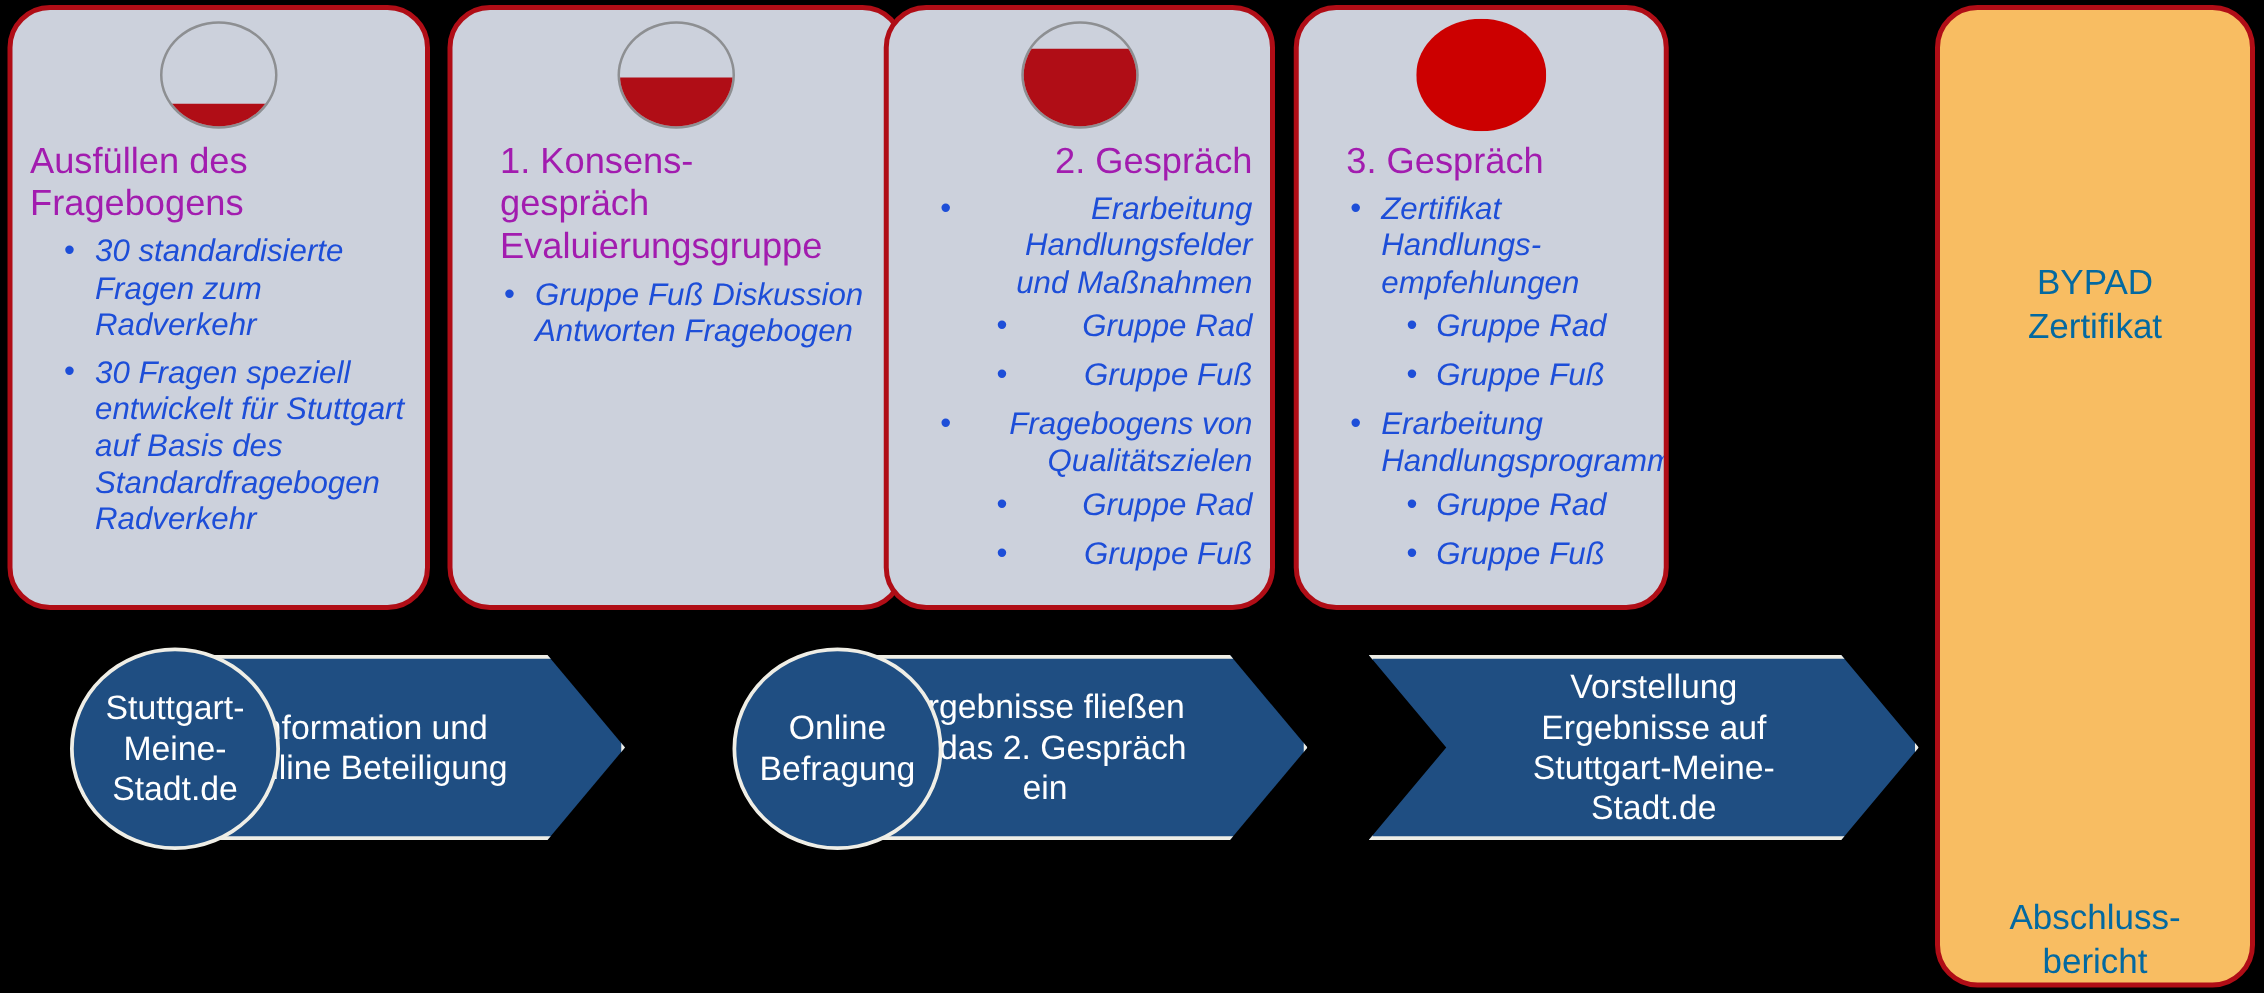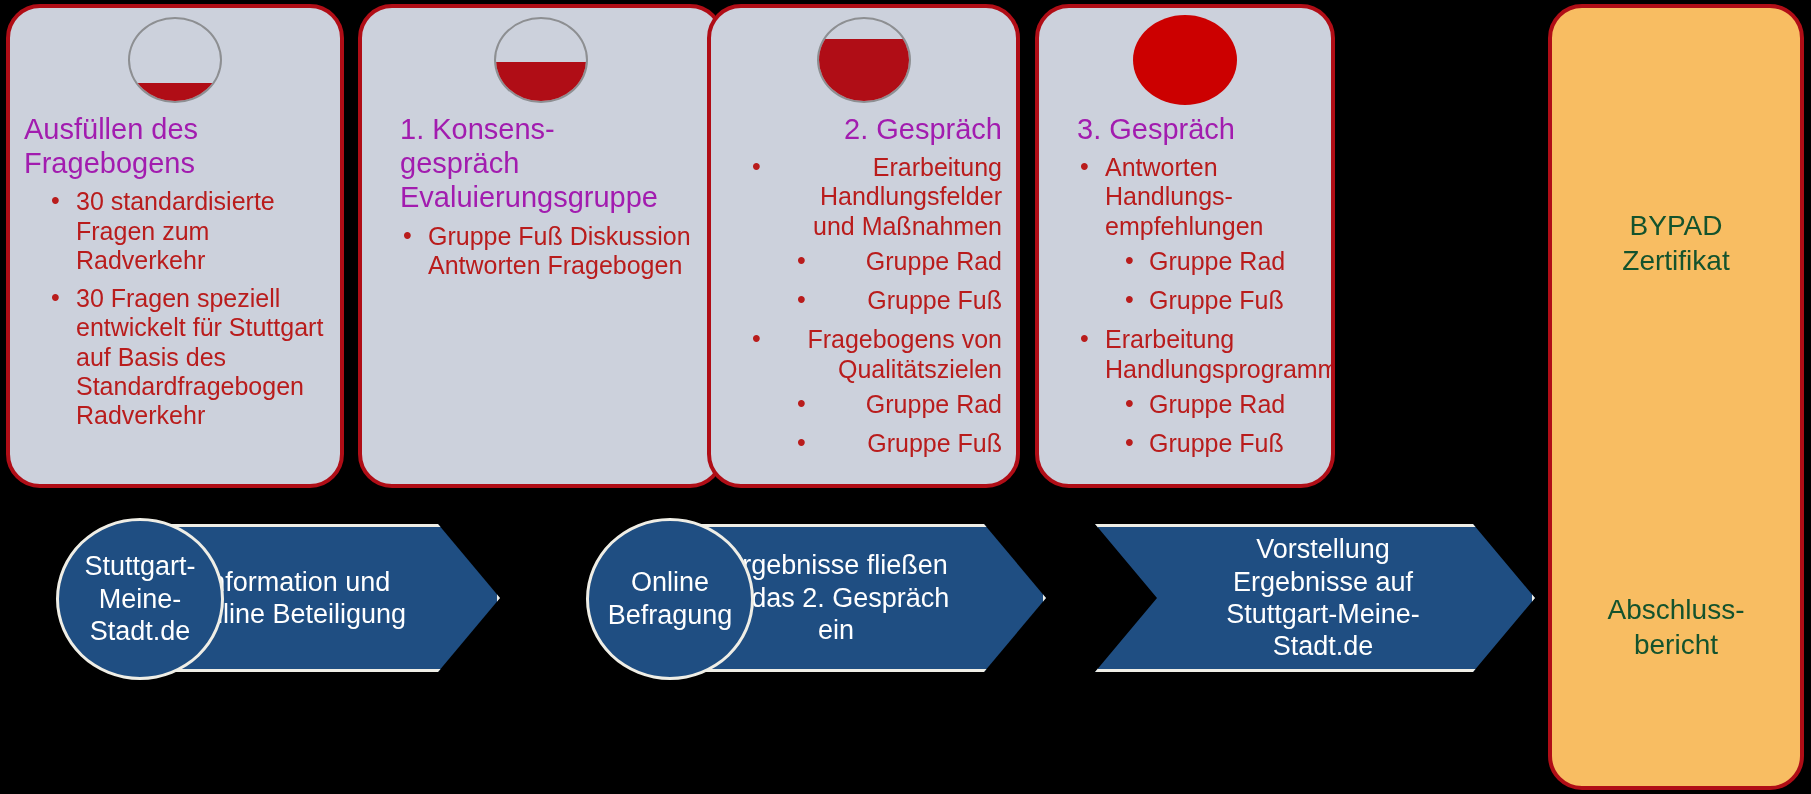--- a/index.html
+++ b/index.html
@@ -59,24 +59,25 @@
     margin-bottom: 7px;
     white-space: pre-line;
   }
   .card-title.indent { padding-left: 24px; }
   .card-title.indent2 { padding-left: 30px; }
 
   ul.l1 { list-style: none; margin: 0; padding: 0; }
   ul.l1 > li {
     position: relative;
     font-size: 25px;
-    color: #b91c1c;
+    color: #1d4ed8;
     line-height: 1.17;
     padding-left: 52px;
     margin-bottom: 9px;
+    font-style: italic;
   }
   ul.l1 > li::before {
     content: "\2022";
     position: absolute;
     left: 27px; top: -1px;
     font-size: 25px;
   }
   ul.l2 { list-style: none; margin: 6px 0 0 0; padding: 0; }
   ul.l2 > li {
     position: relative;
@@ -97,28 +98,28 @@
     position: absolute;
     background: #f8bd62;
     border: 4px solid #b00d16;
     border-radius: 34px;
     display: flex;
     flex-direction: column;
     align-items: center;
   }
   .cert-top, .cert-bottom {
     font-size: 28px;
-    color: #14532d;
+    color: #0369a1;
     text-align: center;
     line-height: 1.25;
     white-space: pre-line;
     width: 100%;
   }
   .cert-top { margin-top: 200px; }
-  .cert-bottom { margin-top: auto; margin-bottom: 124px; }
+  .cert-bottom { margin-top: auto; }
 
   
   .arrow {
     position: absolute;
     background: #1f4e82;
     border: 3px solid #efeee6;
     display: flex;
     align-items: center;
     justify-content: center;
     color: #ffffff;
@@ -237,21 +238,21 @@
   <div class="card" style="left:1035px; top:4px; width:300px; height:484px;">
     <div class="gauge-wrap">
       <div class="gauge full">
         
       </div>
     </div>
     <div class="card-inner" style="top:104px;">
       <div class="card-title indent">3. Gespräch</div>
       <ul class="l1">
         <li>
-          <span>Antworten
+          <span>Zertifikat
 Handlungs-
 empfehlungen</span>
           <ul class="l2">
             <li><span>Gruppe Rad</span></li>
             <li><span>Gruppe Fuß</span></li>
           </ul>
         </li>
         <li>
           <span>Erarbeitung
 Handlungsprogramm</span>

